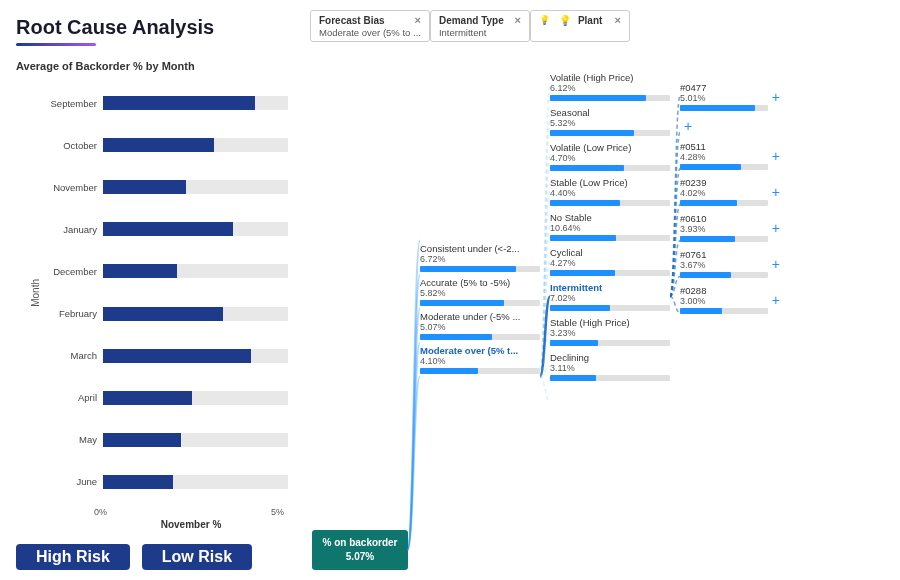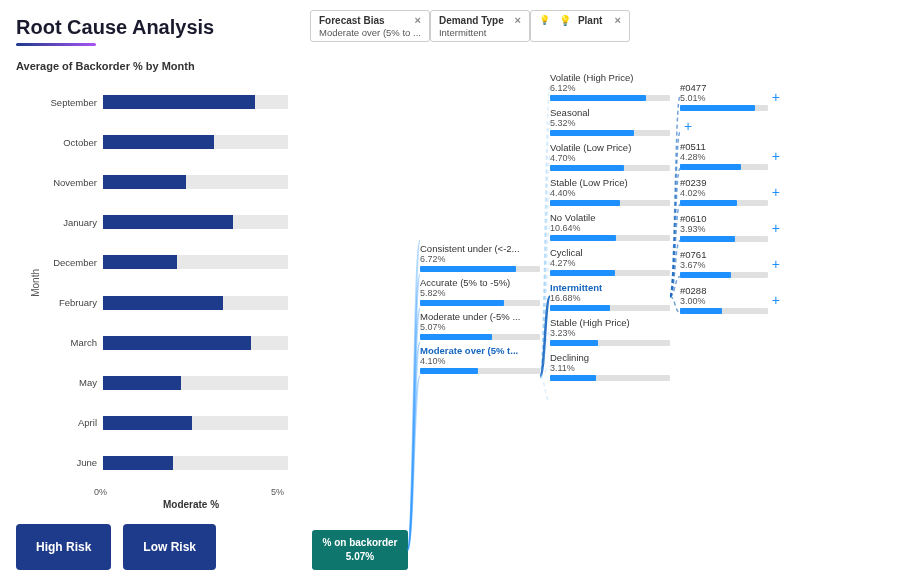--- a/index.html
+++ b/index.html
@@ -110,24 +110,24 @@
       color: #333;
       padding-left: 68px;
       margin-top: 2px;
     }
     .bottom-buttons {
       display: flex;
       gap: 12px;
       margin-top: 14px;
     }
     .btn {
-      padding: 16px 20px;
+      padding: 4px 20px;
       border: none;
       border-radius: 4px;
-      font-size: 12px;
+      font-size: 16px;
       font-weight: 600;
       cursor: pointer;
       color: #fff;
     }
     .btn-high-risk {
       background: #1e3a8a;
     }
     .btn-low-risk {
       background: #1e3a8a;
     }
@@ -354,44 +354,44 @@
       <div class="bar-fill" style="width:65%"></div>
     </div>
   </div>
             <div class="bar-row">
     <div class="bar-label">March</div>
     <div class="bar-track">
       <div class="bar-fill" style="width:80%"></div>
     </div>
   </div>
             <div class="bar-row">
+    <div class="bar-label">April</div>
+    <div class="bar-track">
+      <div class="bar-fill" style="width:48%"></div>
+    </div>
+  </div>
+            <div class="bar-row">
     <div class="bar-label">May</div>
     <div class="bar-track">
       <div class="bar-fill" style="width:42%"></div>
-    </div>
-  </div>
-            <div class="bar-row">
-    <div class="bar-label">April</div>
-    <div class="bar-track">
-      <div class="bar-fill" style="width:48%"></div>
     </div>
   </div>
             <div class="bar-row">
     <div class="bar-label">June</div>
     <div class="bar-track">
       <div class="bar-fill" style="width:38%"></div>
     </div>
   </div>
           </div>
       </div>
       <div class="x-axis" id="x-axis">
           <span class="x-axis-label">0%</span>
           <span class="x-axis-label">5%</span>
         </div>
-      <div class="x-title">Moderate %</div>
+      <div class="x-title">November %</div>
     </div>
     <div class="bottom-buttons">
       <button class="btn btn-high-risk">High Risk</button>
       <button class="btn btn-low-risk">Low Risk</button>
     </div>
   </div>
 
   <div class="right-panel">
 
     <div class="filter-bar" id="filter-bar">
@@ -484,36 +484,36 @@
     </div>
   </div>
           <div class="node-box demand-node">
     <div class="node-label" style="">Stable (Low Price)</div>
     <div class="node-value">4.40%</div>
     <div class="node-bar-track">
       <div class="node-bar-fill" style="width:58%"></div>
     </div>
   </div>
           <div class="node-box demand-node">
-    <div class="node-label" style="">No Volatile</div>
+    <div class="node-label" style="">No Stable</div>
     <div class="node-value">10.64%</div>
     <div class="node-bar-track">
       <div class="node-bar-fill" style="width:55%"></div>
     </div>
   </div>
           <div class="node-box demand-node">
     <div class="node-label" style="">Cyclical</div>
     <div class="node-value">4.27%</div>
     <div class="node-bar-track">
       <div class="node-bar-fill" style="width:54%"></div>
     </div>
   </div>
           <div class="node-box demand-node active">
     <div class="node-label" style="font-weight:700; color:#1565c0;">Intermittent</div>
-    <div class="node-value">16.68%</div>
+    <div class="node-value">7.02%</div>
     <div class="node-bar-track">
       <div class="node-bar-fill" style="width:50%"></div>
     </div>
   </div>
           <div class="node-box demand-node">
     <div class="node-label" style="">Stable (High Price)</div>
     <div class="node-value">3.23%</div>
     <div class="node-bar-track">
       <div class="node-bar-fill" style="width:40%"></div>
     </div>

